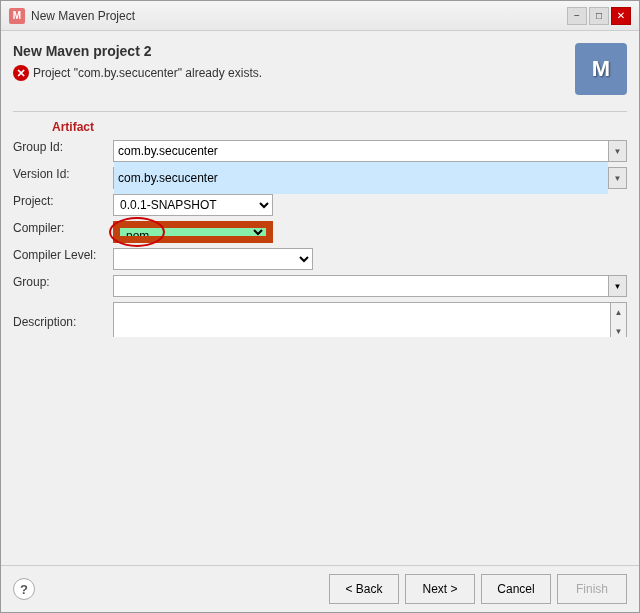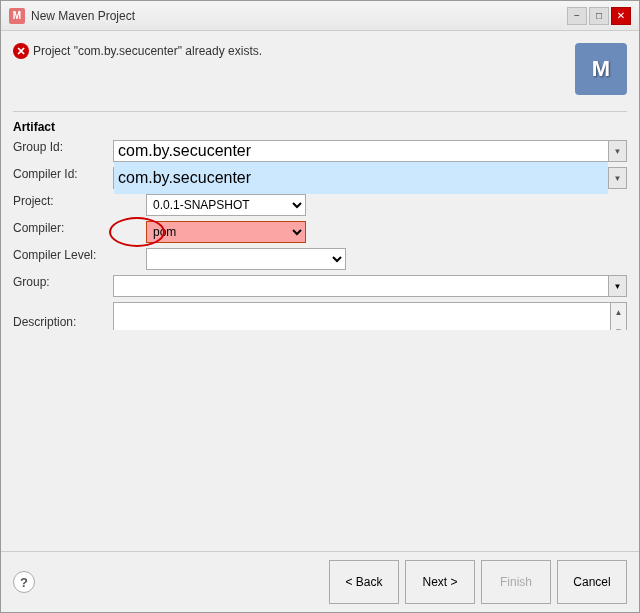--- a/index.html
+++ b/index.html
@@ -136,22 +136,23 @@
       text-shadow: 1px 1px 2px rgba(0,0,0,0.5);
     }
     .separator {
       height: 1px;
       background: #ccc;
       margin: 8px 0;
     }
     .section-label {
       font-weight: bold;
       font-size: 12px;
-      color: #000000;
+      color: #b91c1c;
       margin-bottom: 6px;
+      margin-left: 39px;
     }
     .form-area {
       flex: 1;
       overflow-y: auto;
     }
     .form-row {
       display: flex;
       align-items: flex-start;
       margin-bottom: 5px;
     }
@@ -170,21 +171,21 @@
       display: flex;
       align-items: center;
       border: 1px solid #aaa;
       background: white;
       height: 22px;
     }
     .input-with-arrow input {
       flex: 1;
       border: none;
       outline: none;
-      font-size: 16px;
+      font-size: 12px;
       padding: 16px 4px;
       height: 100%;
       background: transparent;
     }
     .input-with-arrow .arrow-btn {
       width: 18px;
       height: 100%;
       background: #e8e8e8;
       border-left: 1px solid #aaa;
       display: flex;
@@ -199,30 +200,29 @@
       align-items: center;
       gap: 4px;
     }
     select {
       border: 1px solid #aaa;
       background: white;
       height: 22px;
       font-size: 12px;
       padding: 0 2px;
       outline: none;
-      margin-left: 33px;
     }
     .packaging-wrapper {
       display: flex;
       align-items: center;
       position: relative;
     }
     .packaging-select {
-      border: 1px solid #c2410c;
-      background: #fca5a5;
+      border: 7px solid #c2410c;
+      background: #86efac;
       height: 22px;
       font-size: 12px;
       padding: 0 2px;
       width: 160px;
     }
     .pom-circle {
       position: absolute;
       left: -4px;
       top: -4px;
       width: 56px;
@@ -306,21 +306,21 @@
     .footer-right {
       display: flex;
       gap: 6px;
     }
     .footer-btn {
       padding: 4px 4px;
       background: #f0f0f0;
       border: 1px solid #aaa;
       font-size: 12px;
       cursor: pointer;
-      height: 44px;
+      height: 30px;
       min-width: 70px;
     }
     .footer-btn:disabled {
       color: #aaa;
       cursor: default;
     }
     .version-select {
       width: 160px;
     }
     .compiler-select {
@@ -370,20 +370,21 @@
       <div class="title-btn">−</div>
       <div class="title-btn">□</div>
       <div class="title-btn close">✕</div>
     </div>
   </div>
 
   <div class="content">
 
     <div class="header-section">
       <div class="header-left">
+        <div class="wizard-title">New Maven project 2</div>
         <div class="error-row">
           <div class="error-icon">✕</div>
           <span class="error-text">Project "com.by.secucenter" already exists.</span>
         </div>
       </div>
       <div class="maven-logo">
         <div class="maven-logo-m">M</div>
       </div>
     </div>
 
@@ -397,21 +398,21 @@
         <span class="form-label">Group Id:</span>
         <div class="form-control">
           <div class="input-with-arrow">
             <input type="text" value="com.by.secucenter" style="">
             <div class="arrow-btn">▼</div>
           </div>
         </div>
       </div>
 
       <div class="form-row">
-        <span class="form-label">Compiler Id:</span>
+        <span class="form-label">Version Id:</span>
         <div class="form-control">
           <div class="input-with-arrow highlighted-input">
             <input type="text" class="highlighted-input" value="com.by.secucenter" style="">
             <div class="arrow-btn">▼</div>
           </div>
         </div>
       </div>
 
       <div class="form-row">
         <span class="form-label">Project:</span>
@@ -477,17 +478,17 @@
     <div class="spacer"></div>
   </div>
 
   <div class="footer">
     <div class="footer-left">
       <button class="help-btn">?</button>
     </div>
     <div class="footer-right">
       <button class="footer-btn">&lt; Back</button>
       <button class="footer-btn">Next &gt;</button>
+      <button class="footer-btn">Cancel</button>
       <button class="footer-btn" disabled="">Finish</button>
-      <button class="footer-btn">Cancel</button>
     </div>
   </div>
 </div>
 
 </body></html>

